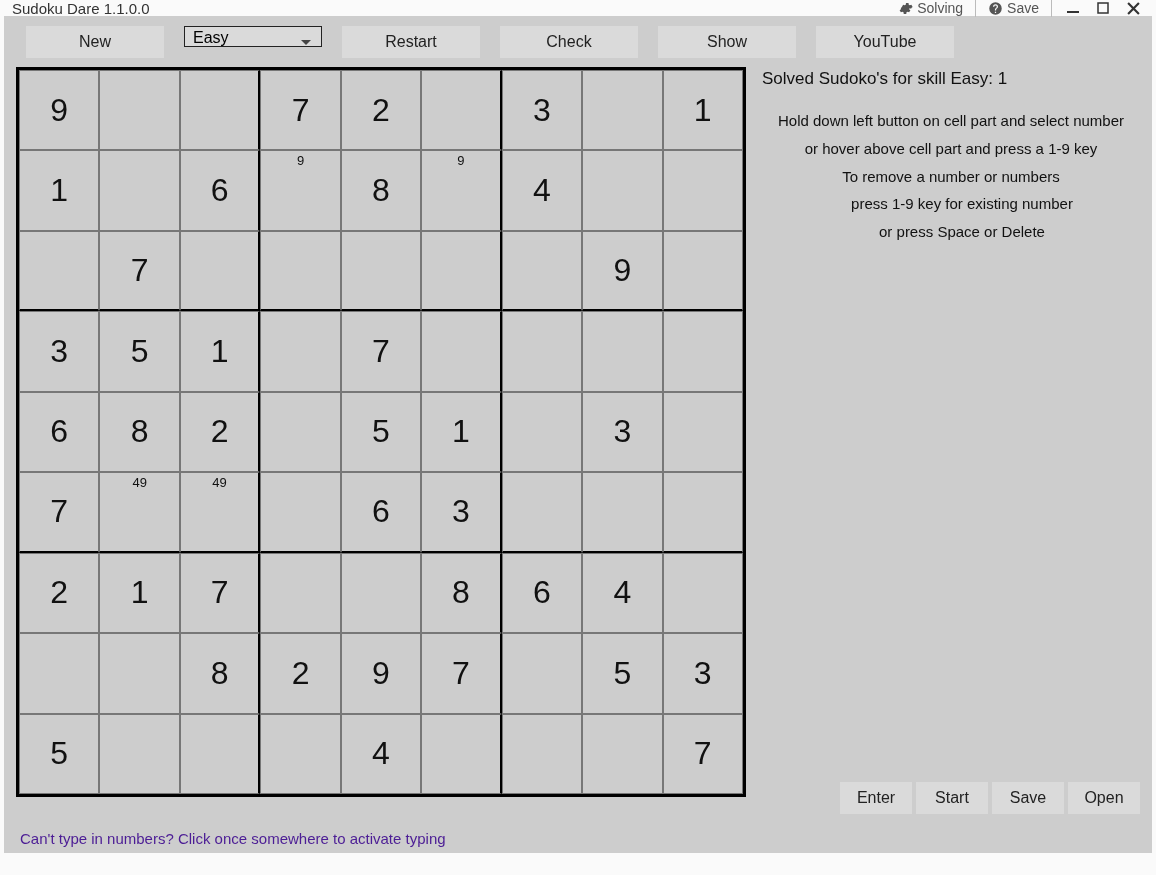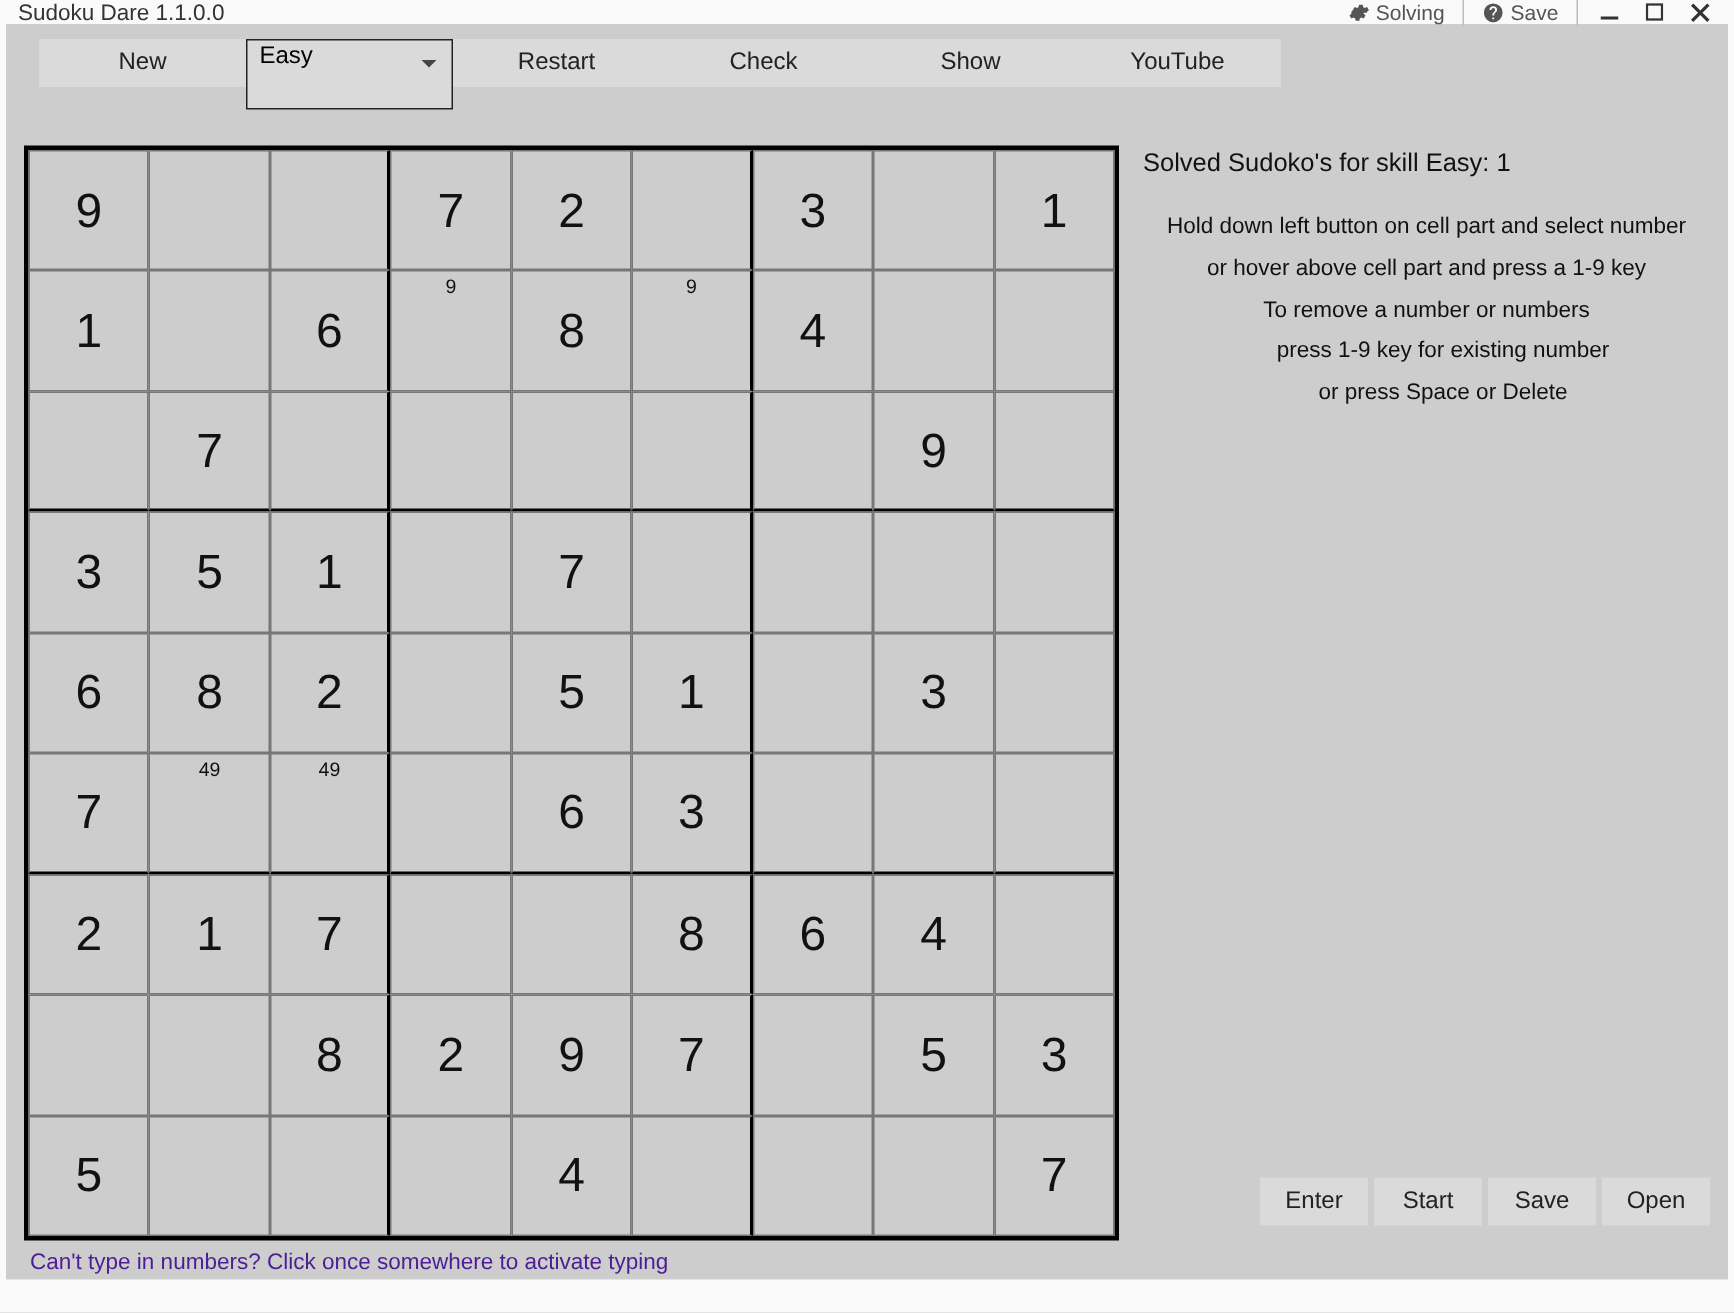--- a/index.html
+++ b/index.html
@@ -5,23 +5,23 @@
   *{box-sizing:border-box;margin:0;padding:0;font-family:"Segoe UI",Arial,sans-serif;}
   body{background:#fafafa;width:1156px;height:875px;overflow:hidden;}
   .titlebar{height:16px;display:flex;align-items:center;padding:0 8px 0 12px;background:#fafafa;}
   .titlebar .title{font-size:15px;color:#333;}
   .titlebar .spacer{flex:1;}
   .tb-btn{display:flex;align-items:center;color:#555;font-size:14px;padding:2px 6px;cursor:pointer;}
   .tb-btn svg{margin-right:4px;}
   .tb-sep{width:1px;height:18px;background:#bbb;margin:0 6px;}
   .wc{display:flex;align-items:center;justify-content:center;width:30px;height:28px;cursor:pointer;color:#333;}
   .app{background:#CDCDCD;margin:0 4px 4px 4px;height:837px;padding:10px 12px 4px 12px;display:flex;flex-direction:column;}
-  .toolbar{display:flex;gap:0;margin-bottom:24px;padding-left:10px;}
+  .toolbar{display:flex;gap:20px;margin-bottom:9px;padding-left:10px;}
   .btn{background:#DADADA;border:none;height:32px;width:138px;font-size:16px;color:#222;cursor:pointer;}
-  .sel{background:#DADADA;border:1px solid #222;height:47px;width:138px;font-size:16px;padding:2px 22px 2px 8px;position:relative;cursor:pointer;text-align:left;}
+  .sel{background:#DADADA;border:1px solid #222;height:21px;width:138px;font-size:16px;padding:2px 22px 2px 8px;position:relative;cursor:pointer;text-align:left;}
   .sel::after{content:"";position:absolute;right:10px;top:13px;border:5px solid transparent;border-top-color:#444;}
   .main{flex:1;display:flex;gap:16px;}
   .board{width:730px;height:730px;background:#CDCDCD;border:3px solid #000;display:grid;grid-template-columns:repeat(9,1fr);grid-template-rows:repeat(9,1fr);}
   .cell{border:1px solid #777;position:relative;display:flex;align-items:center;justify-content:center;font-size:32px;color:#111;cursor:pointer;}
   .cell.br{border-right:2px solid #000;}
   .cell.bb{border-bottom:2px solid #000;}
   .cell .pm{position:absolute;top:2px;left:0;right:0;font-size:13px;text-align:center;color:#111;letter-spacing:0px;}
   .side{flex:1;display:flex;flex-direction:column;padding-top:2px;}
   .timeline{font-size:22px;color:#111;margin-bottom:6px;}
   .solved{font-size:17px;color:#111;margin-bottom:18px;}

